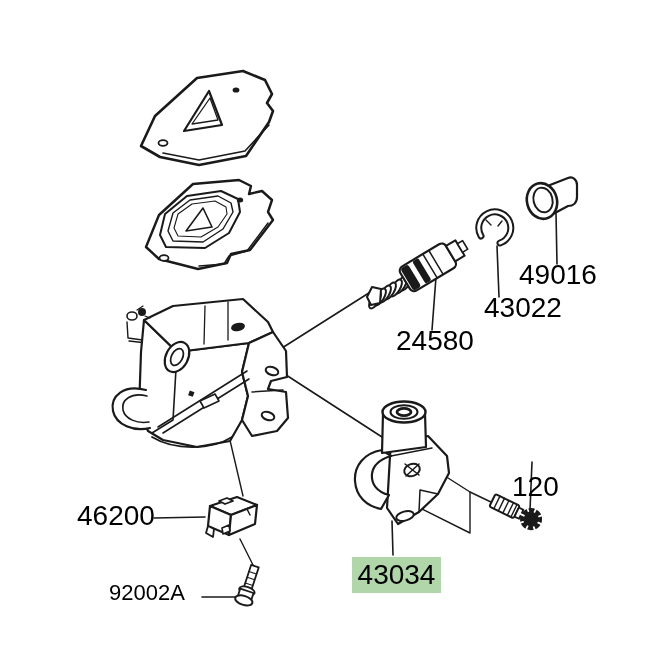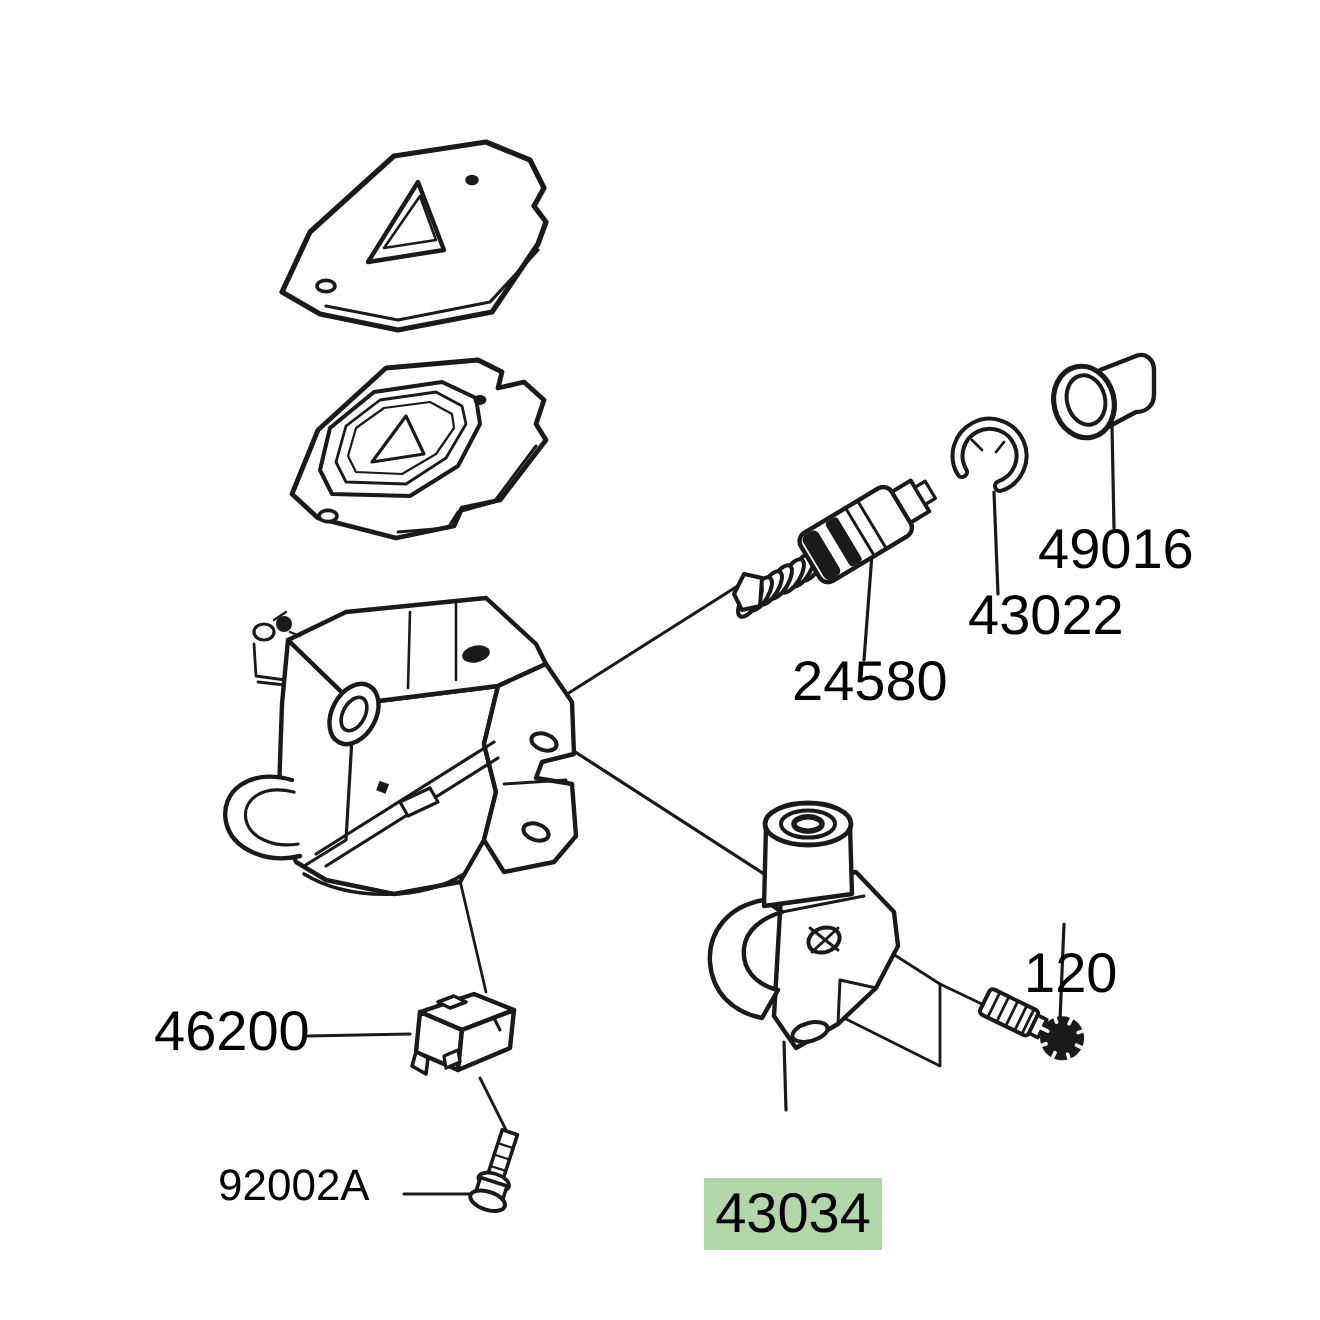--- a/index.html
+++ b/index.html
@@ -26,21 +26,20 @@
   .lbl-49016{left:519px;top:261px;}
   .lbl-43022{left:484px;top:294px;}
   .lbl-43020{left:396px;top:327px;}
   .lbl-120{left:512px;top:445px;margin-top:28px;}
   .lbl-27010{left:77px;top:502px;}
   .lbl-92002A{left:109px;top:582px;font-size:22px;}
   .hl-box{
     position:absolute;left:352px;top:557px;width:89px;height:36px;
     background:var(--hl);display:flex;align-items:center;justify-content:center;
     cursor:pointer;
-    margin-top:32px;
   }
   .hl-box .part-label{position:static;}
 </style>
 </head>
 <body>
 
 <div class="stage">
 
 <svg width="660" height="660" viewBox="0 0 660 660">
 

